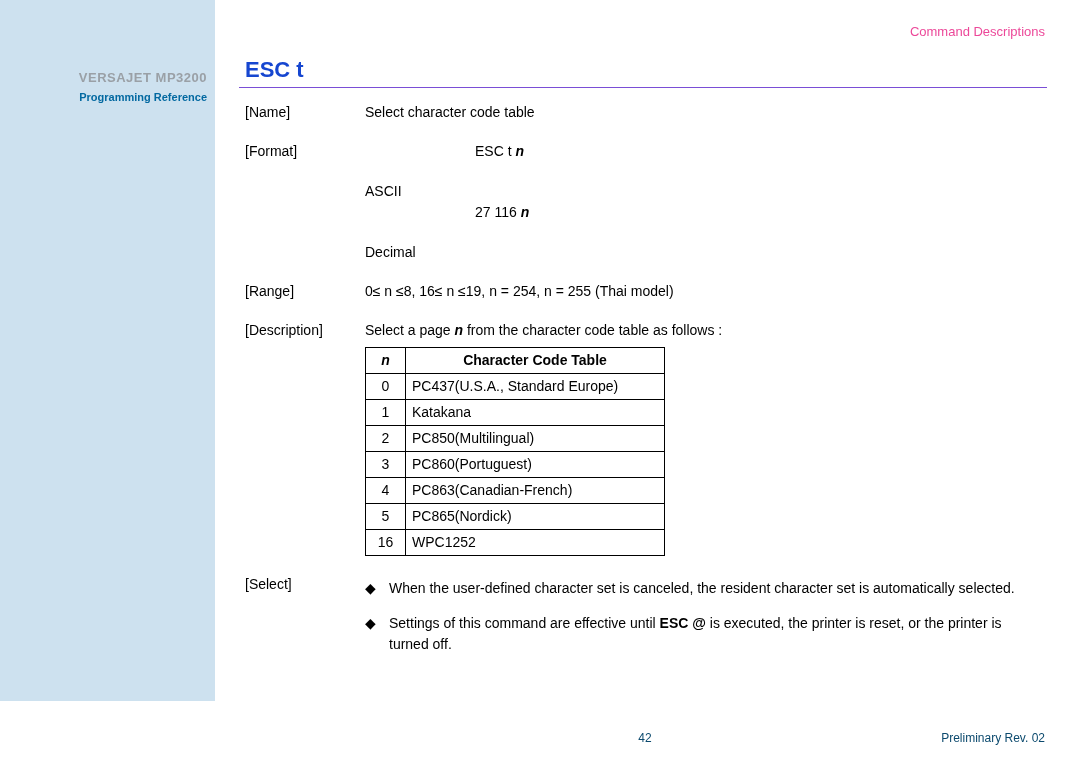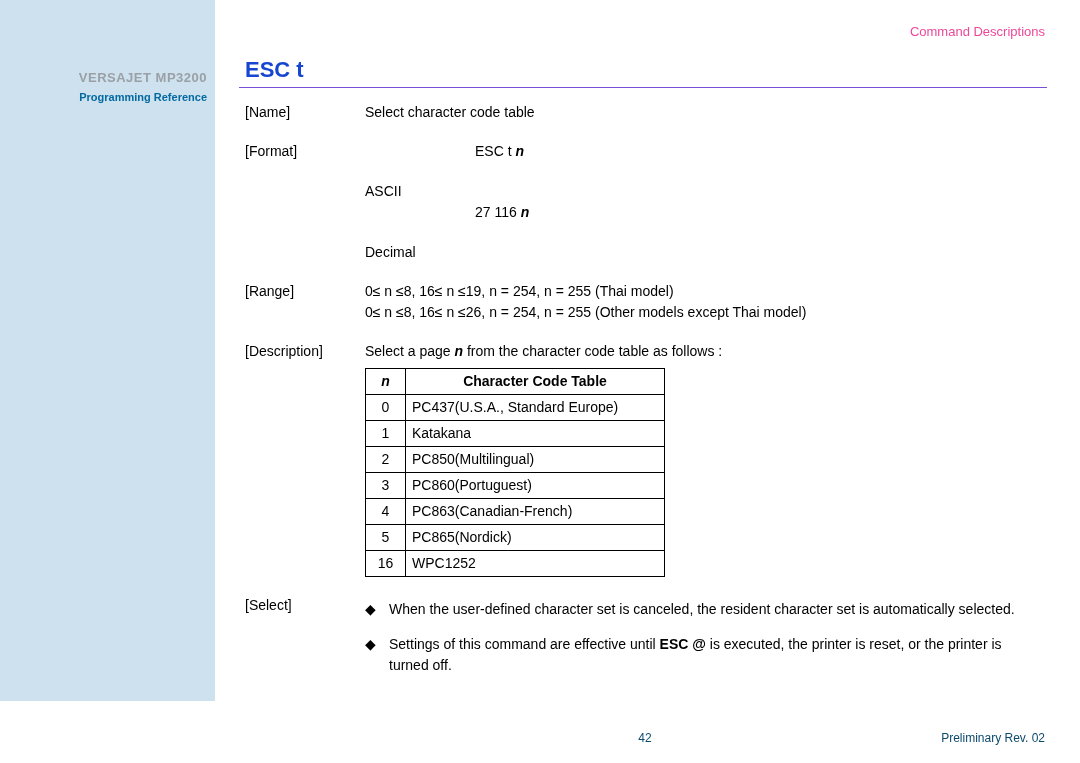--- a/index.html
+++ b/index.html
@@ -127,21 +127,20 @@
         <div class="fmt-col1">Decimal</div>
         <div><span>27 116 </span><span class="n-ital">n</span></div>
       </div>
     </div>
   </div>
 
   <div class="row">
     <div class="lbl">[Range]</div>
     <div class="val">
       <div>0≤ n ≤8, 16≤ n ≤19, n = 254, n = 255 (Thai model)</div>
-      <div>0≤ n ≤8, 16≤ n ≤26, n = 254, n = 255 (Other models except Thai model)</div>
     </div>
   </div>
 
 
   <div class="row">
     <div class="lbl">[Description]</div>
     <div class="val">
       <span>Select a page </span><span class="n-ital">n</span><span> from the character code table as follows :</span>
       <table class="cct">
         <tbody>

